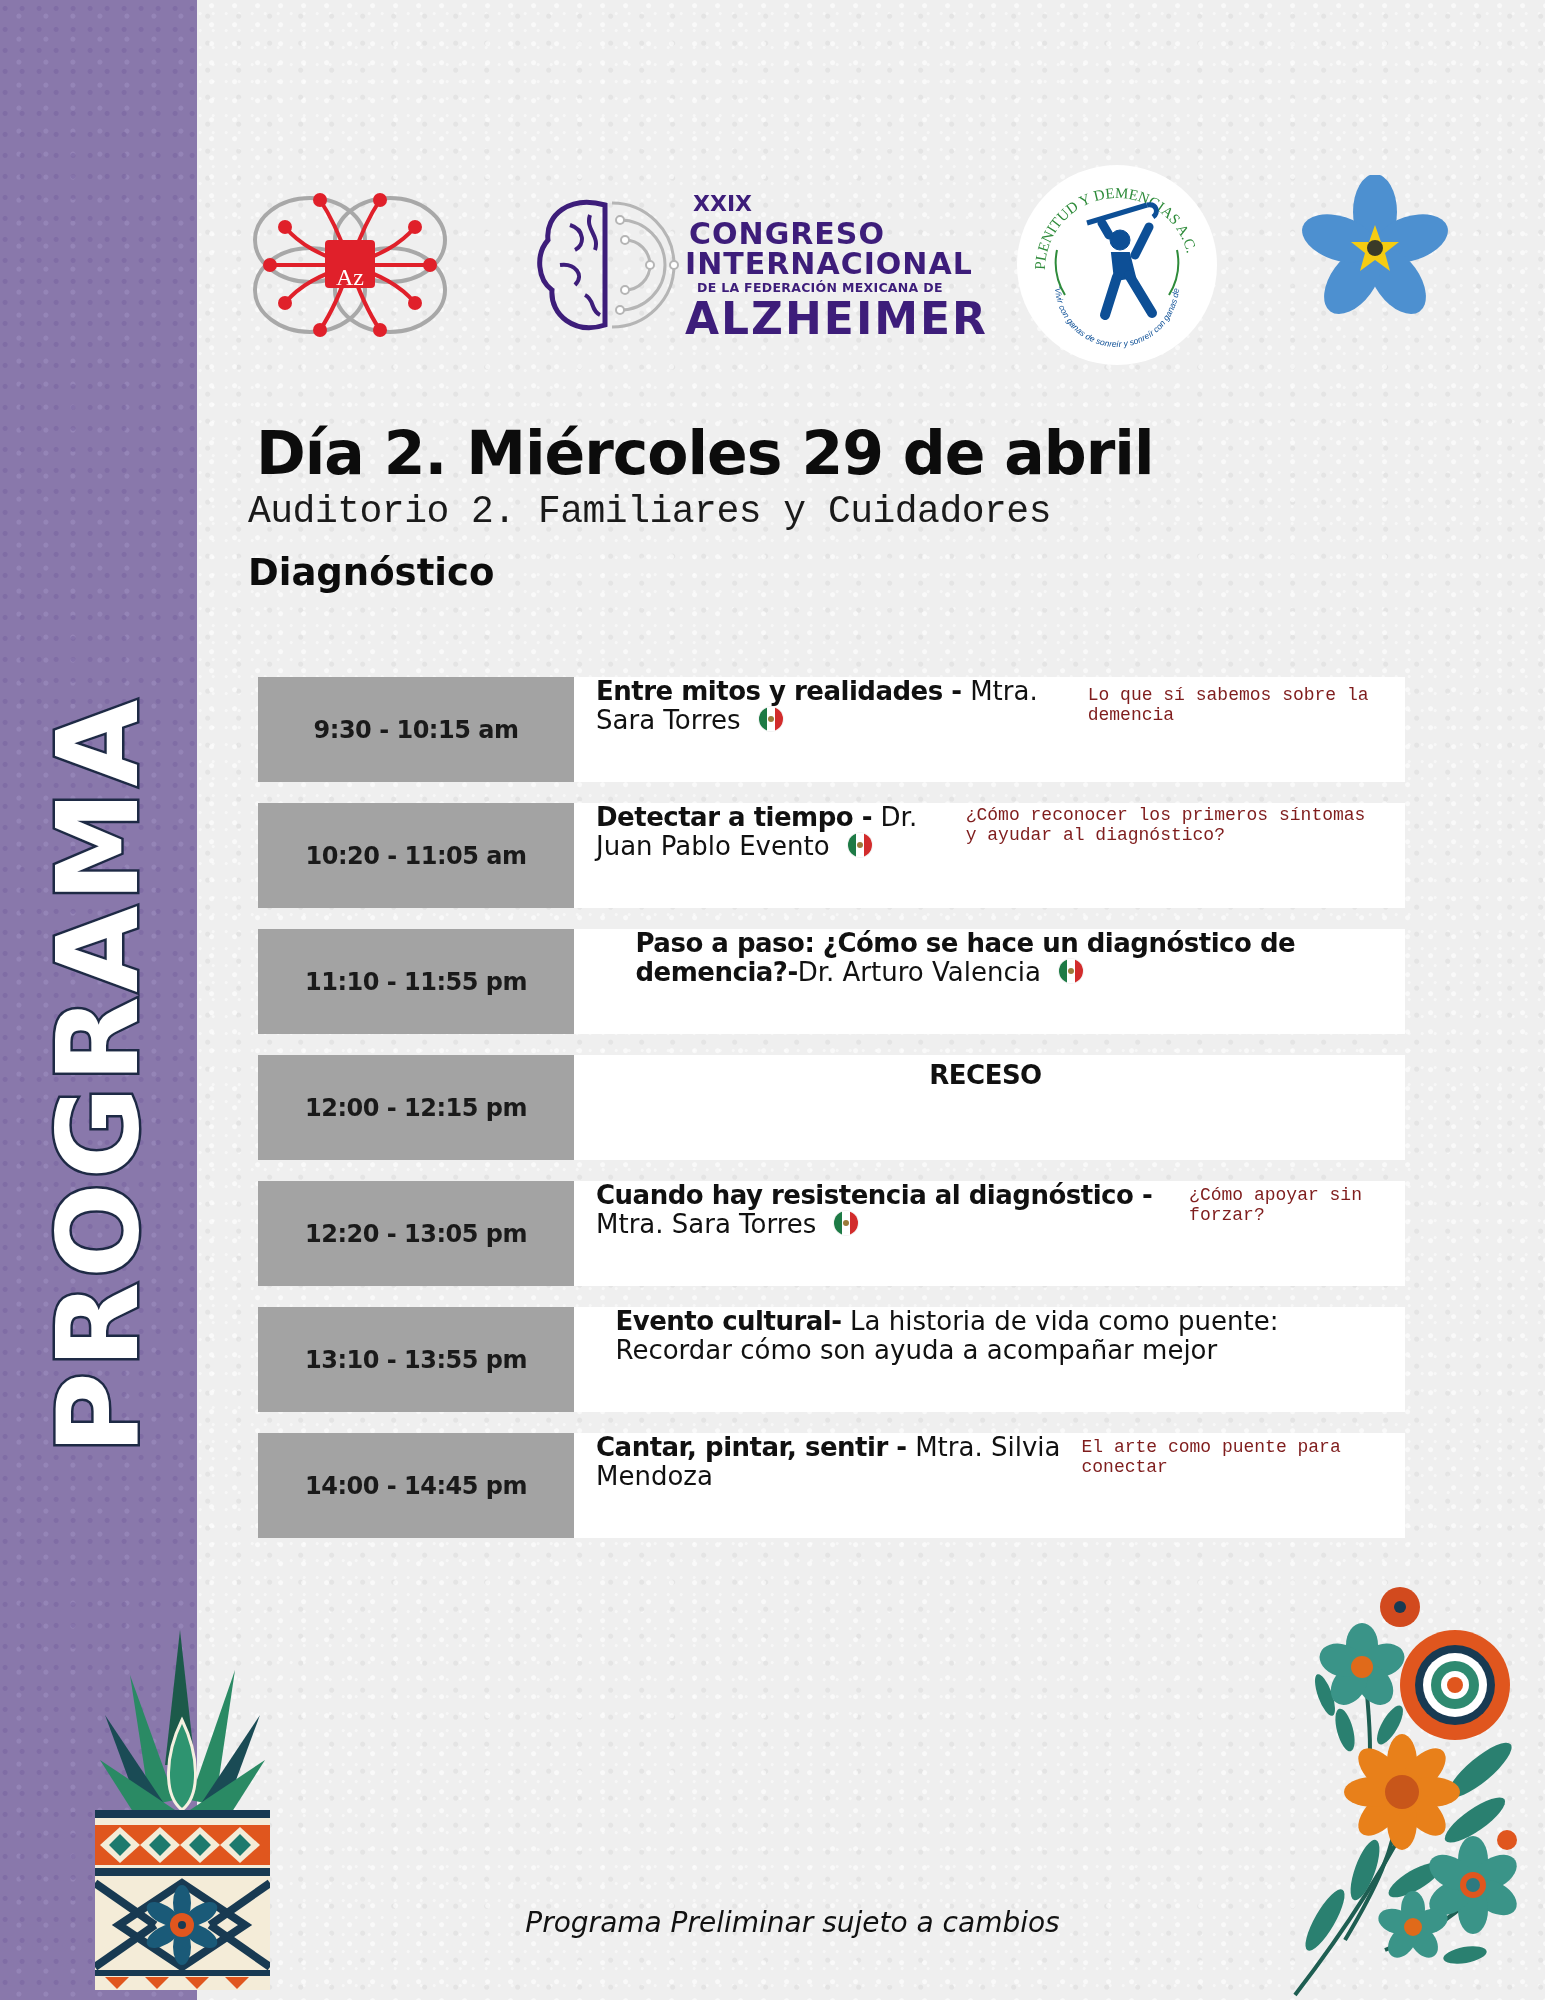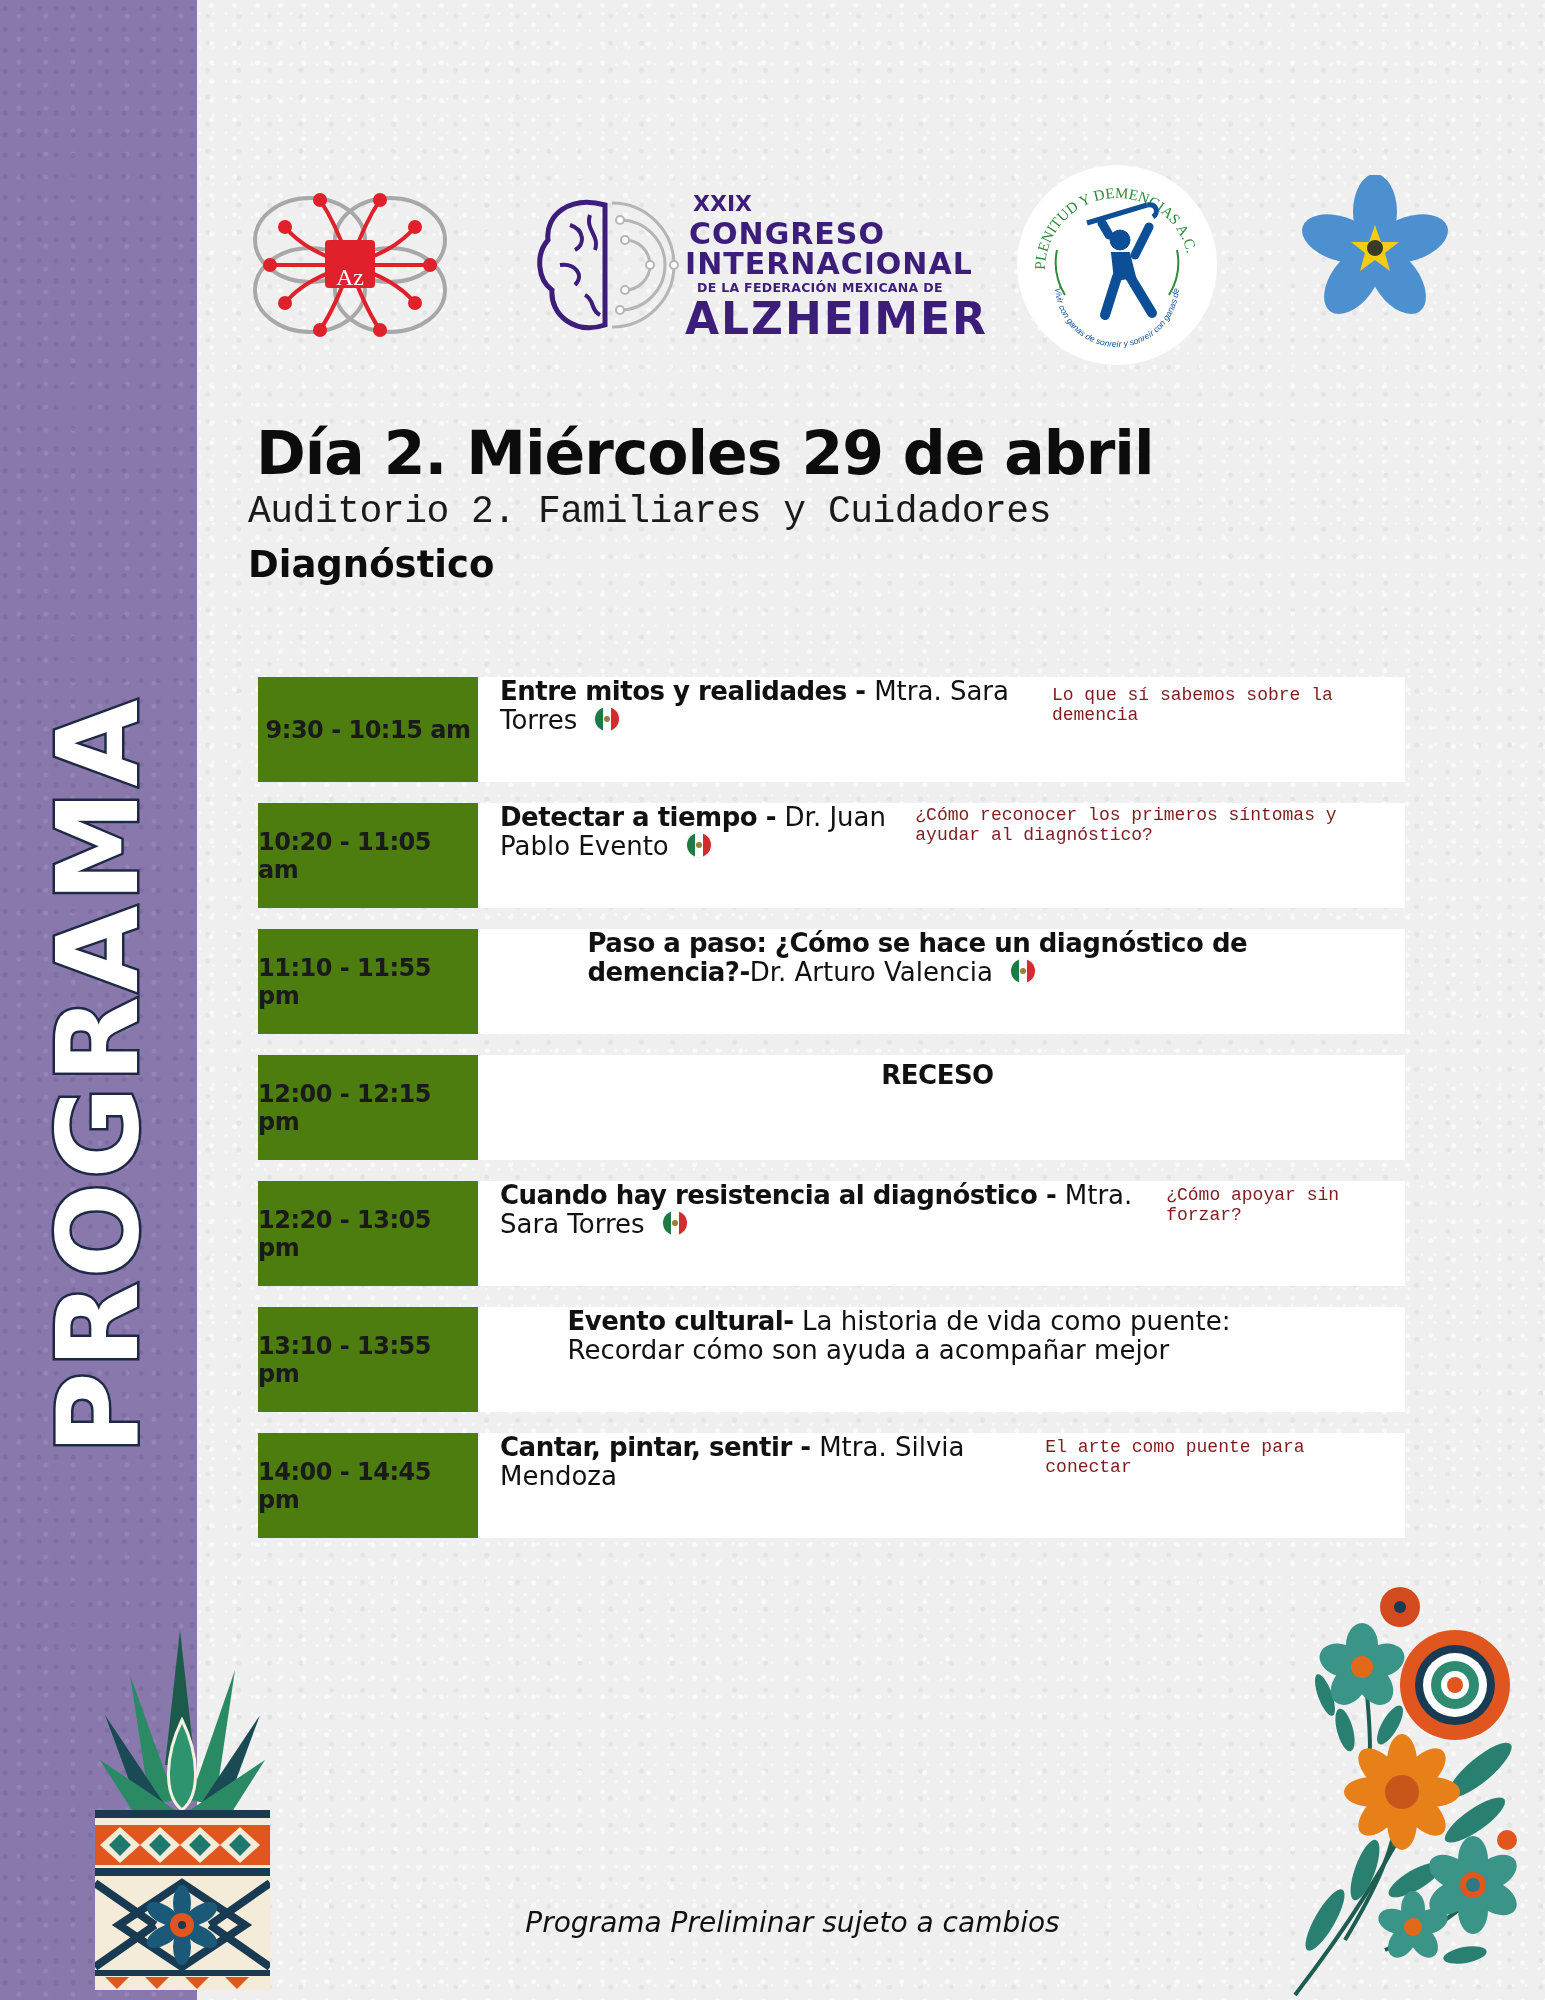--- a/index.html
+++ b/index.html
@@ -58,27 +58,27 @@
     .day-title {
       font-family: "DejaVu Sans", sans-serif; font-weight: bold;
       font-size: 60px; letter-spacing: -1px; color: #0c0c0c; margin-left: 8px;
     }
     .auditorium {
       font-family: Liberation Mono, monospace; font-weight: normal;
       font-size: 38px; color: #1a1a1a; margin-top: 2px; letter-spacing: -0.5px;
     }
     .topic {
       font-family: "DejaVu Sans", sans-serif; font-weight: bold;
-      font-size: 37px; color: #0c0c0c; margin-top: 10px;
+      font-size: 37px; color: #0c0c0c; margin-top: 18px;
     }
 
     .schedule { position: absolute; left: 258px; top: 677px; width: 1147px; }
     .row { display: flex; height: 105px; margin-bottom: 21px; }
     .time {
-      width: 220px; background: #4d7c0f;
+      width: 316px; background: #a3a3a3;
       display: flex; align-items: center; justify-content: center;
       font-family: "DejaVu Sans", sans-serif; font-weight: bold;
       font-size: 24px; color: #1a1a1a; letter-spacing: -0.5px;
     }
     .content {
       flex: 1; background: #ffffff;
       display: flex; flex-direction: row; justify-content: center;
       padding: 0 30px 0 22px;
     }
     .headline {

